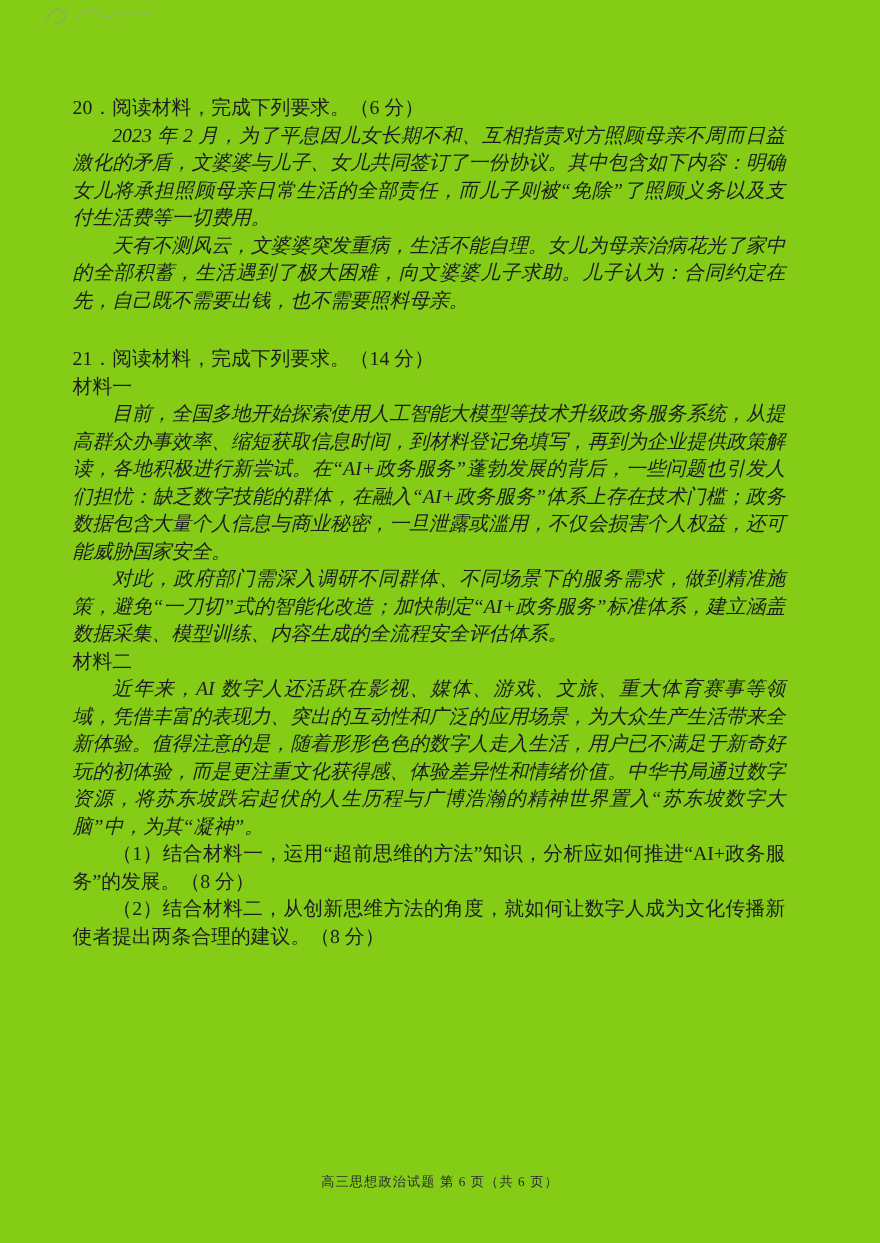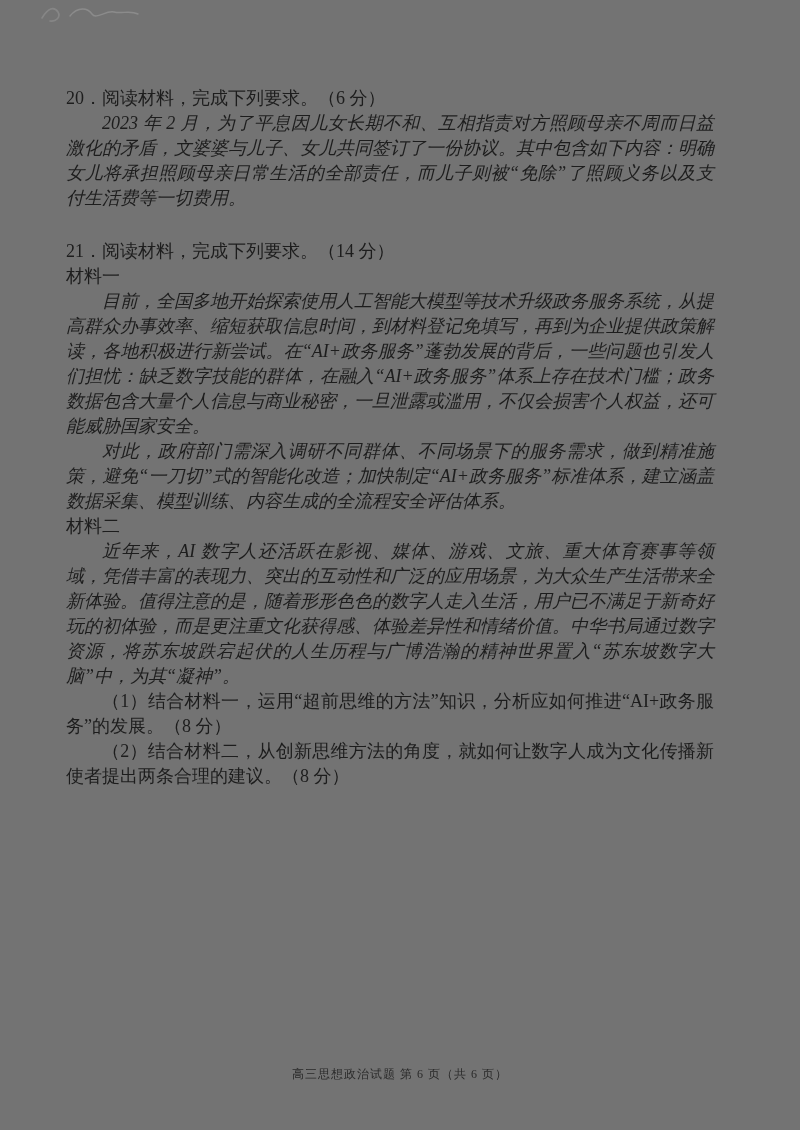--- a/index.html
+++ b/index.html
@@ -4,21 +4,21 @@
 <style>
   html, body {
     margin: 0;
     padding: 0;
     background: #ffffff;
   }
   .page {
     position: relative;
     width: 800px;
     height: 1130px;
-    background: #737373;
+    background: #84cc16;
     color: #1d1d1d;
     font-family: "Liberation Serif", serif;
     overflow: hidden;
   }
   .scribble {
     position: absolute;
     left: 36px;
     top: 2px;
     opacity: 0.55;
   }
@@ -72,20 +72,21 @@
   <svg class="scribble" width="110" height="26" viewBox="0 0 110 26">
     <path d="M6 16 C 12 6, 18 4, 22 10 C 25 15, 20 20, 14 19" fill="none" stroke="#979797" stroke-width="1.6" stroke-linecap="round"></path>
     <path d="M34 14 C 42 4, 52 6, 56 12 C 60 18, 70 8, 78 10 C 86 12, 94 8, 102 12" fill="none" stroke="#a0a0a0" stroke-width="1.4" stroke-linecap="round"></path>
   </svg>
 
   <div class="content">
 
     <section>
       <p class="q-header">20．阅读材料，完成下列要求。（6 分）</p>
       <p class="kai indent">2023 年 2 月，为了平息因儿女长期不和、互相指责对方照顾母亲不周而日益激化的矛盾，文婆婆与儿子、女儿共同签订了一份协议。其中包含如下内容：明确女儿将承担照顾母亲日常生活的全部责任，而儿子则被“免除”了照顾义务以及支付生活费等一切费用。</p>
+      <p class="kai indent">天有不测风云，文婆婆突发重病，生活不能自理。女儿为母亲治病花光了家中的全部积蓄，生活遇到了极大困难，向文婆婆儿子求助。儿子认为：合同约定在先，自己既不需要出钱，也不需要照料母亲。</p>
     </section>
 
     <section class="q21-block">
       <p class="q-header">21．阅读材料，完成下列要求。（14 分）</p>
       <p class="material-label">材料一</p>
       <p class="kai indent">目前，全国多地开始探索使用人工智能大模型等技术升级政务服务系统，从提高群众办事效率、缩短获取信息时间，到材料登记免填写，再到为企业提供政策解读，各地积极进行新尝试。在“AI+政务服务”蓬勃发展的背后，一些问题也引发人们担忧：缺乏数字技能的群体，在融入“AI+政务服务”体系上存在技术门槛；政务数据包含大量个人信息与商业秘密，一旦泄露或滥用，不仅会损害个人权益，还可能威胁国家安全。</p>
       <p class="kai indent">对此，政府部门需深入调研不同群体、不同场景下的服务需求，做到精准施策，避免“一刀切”式的智能化改造；加快制定“AI+政务服务”标准体系，建立涵盖数据采集、模型训练、内容生成的全流程安全评估体系。</p>
       <p class="material-label">材料二</p>
       <p class="kai indent">近年来，AI 数字人还活跃在影视、媒体、游戏、文旅、重大体育赛事等领域，凭借丰富的表现力、突出的互动性和广泛的应用场景，为大众生产生活带来全新体验。值得注意的是，随着形形色色的数字人走入生活，用户已不满足于新奇好玩的初体验，而是更注重文化获得感、体验差异性和情绪价值。中华书局通过数字资源，将苏东坡跌宕起伏的人生历程与广博浩瀚的精神世界置入“苏东坡数字大脑”中，为其“凝神”。</p>
       <p class="indent">（1）结合材料一，运用“超前思维的方法”知识，分析应如何推进“AI+政务服务”的发展。（8 分）</p>

